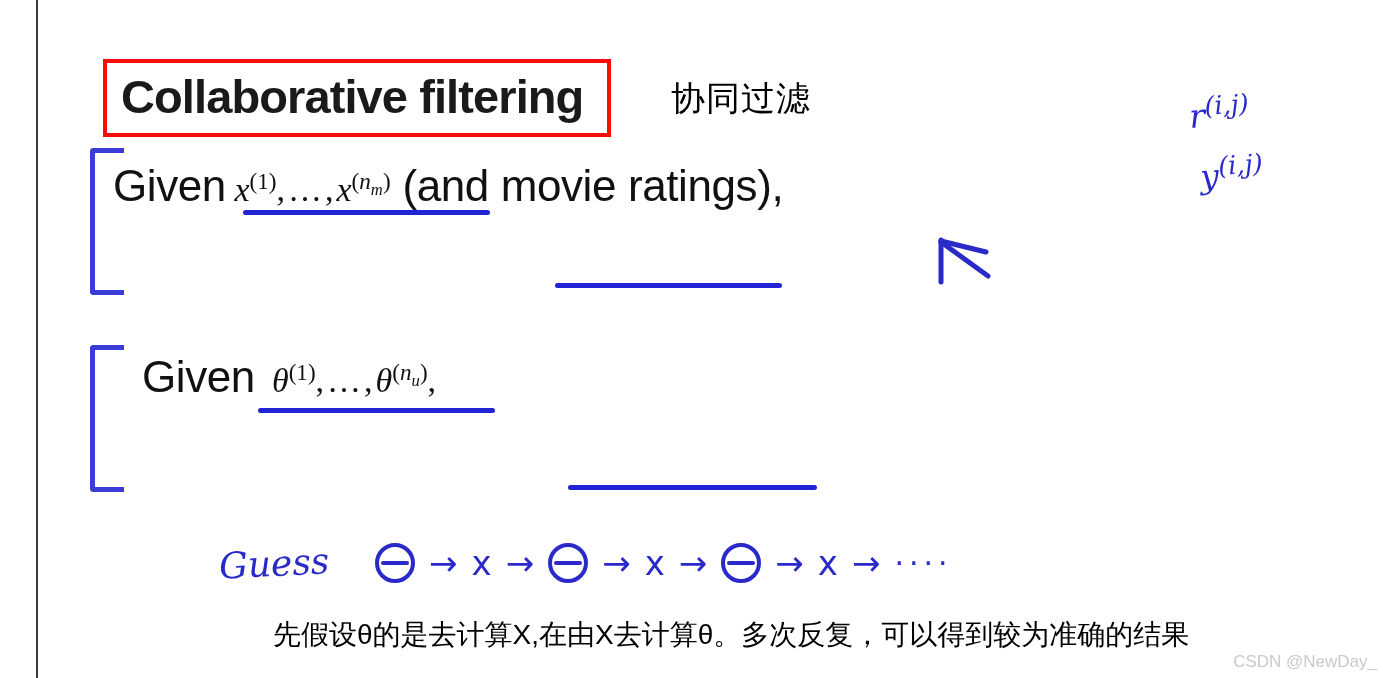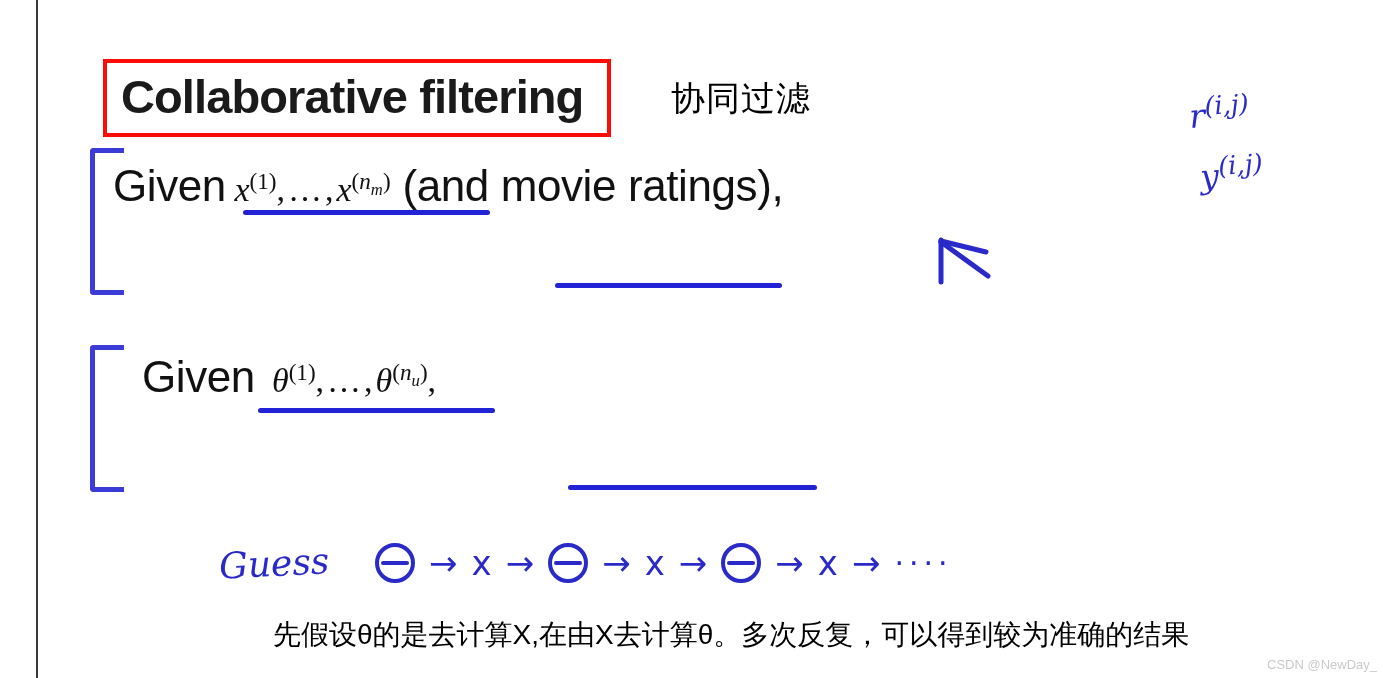--- a/index.html
+++ b/index.html
@@ -235,21 +235,21 @@
     color: #2a2ac9;
     font-family: "DejaVu Sans", sans-serif;
   }
 
   
   #watermark {
     position: absolute;
     right: 6px;
     bottom: 6px;
     color: #c9c9c9;
-    font-size: 13px;
+    font-size: 17px;
     white-space: nowrap;
     font-family: "Liberation Sans", sans-serif;
   }
 </style>
 </head>
 <body>
 
 <div id="slide">
 
   <div id="left-rule"></div>

